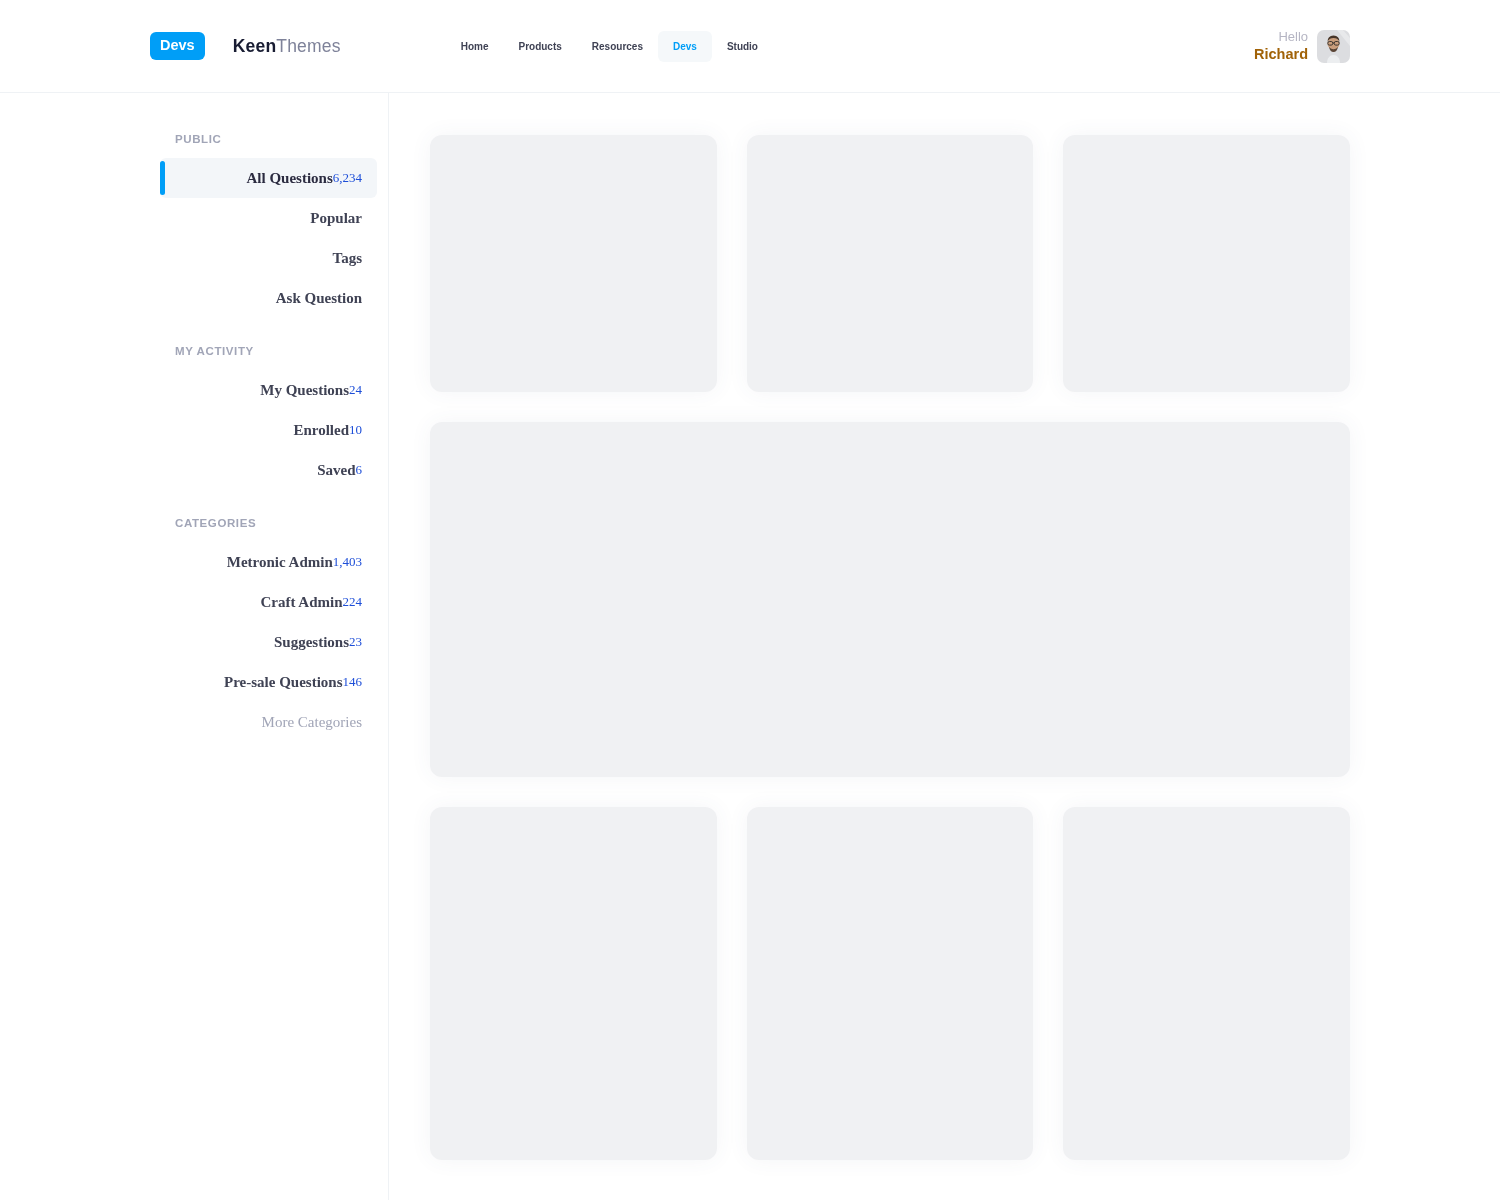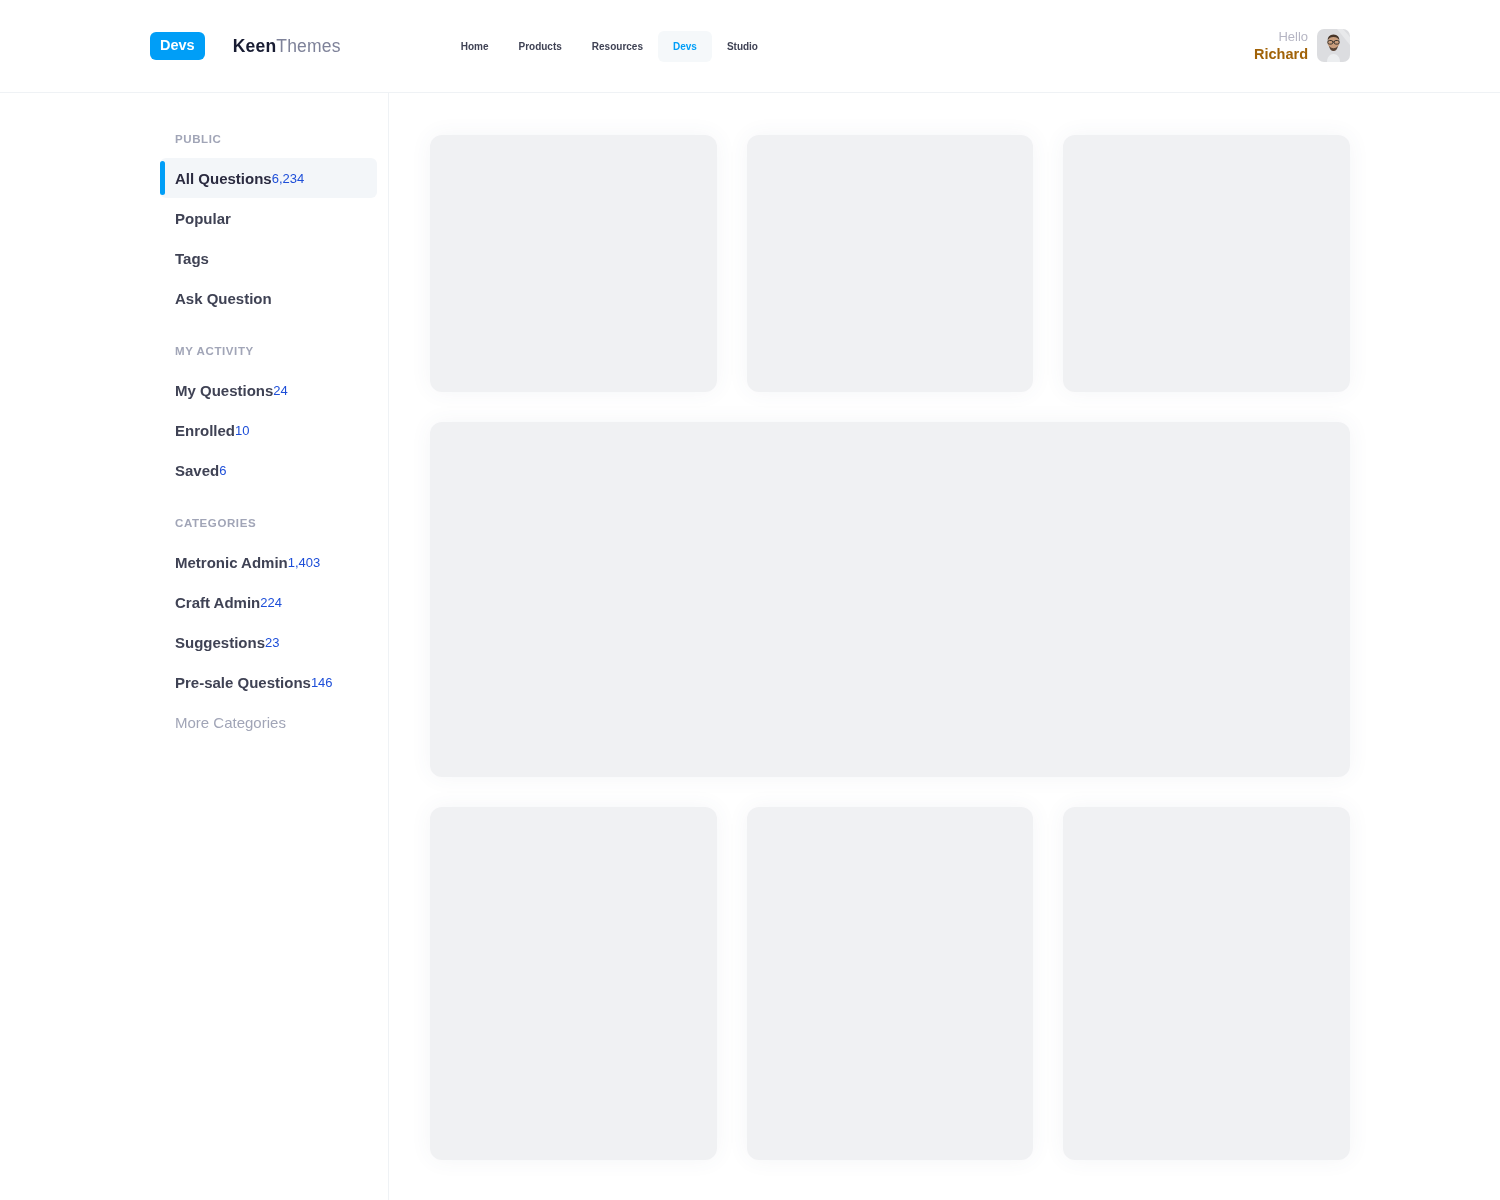--- a/index.html
+++ b/index.html
@@ -36,21 +36,21 @@
     font-weight: 600;
     color: #3F4254;
     padding: 10px 15px;
     border-radius: 6px;
     text-decoration: none;
     cursor: pointer;
     white-space: nowrap;
   }
   .nav-link.active { color: #009EF7; background: #F5F8FA; }
 
-  .user-area { margin-left: auto; display: flex; align-items: flex-start; gap: 9px; cursor: pointer; }
+  .user-area { margin-left: auto; display: flex; align-items: center; gap: 9px; cursor: pointer; }
   .user-text { text-align: right; line-height: 1.25; }
   .user-greeting { font-size: 13px; color: #B5B5C3; font-weight: 500; }
   .user-name { font-size: 14.5px; color: #a16207; font-weight: 700; }
   .avatar { width: 33px; height: 33px; border-radius: 7px; overflow: hidden; display: block; }
 
   
   .layout { display: flex; min-height: 1106px; }
 
   
   .sidebar {
@@ -66,25 +66,26 @@
     letter-spacing: .6px;
     color: #A1A5B7;
     padding-left: 15px;
     margin-bottom: 13px;
   }
   .nav-row {
     position: relative;
     height: 40px;
     display: flex;
     align-items: center;
-    justify-content: flex-start;
+    justify-content: flex-end;
     padding: 0 15px;
     border-radius: 6px;
     cursor: pointer;
     text-decoration: none;
+    font-family: Liberation Serif, serif;
   }
   .nav-row .lbl { font-size: 15px; font-weight: 600; color: #3F4254; }
   .nav-row .cnt { font-size: 13px; font-weight: 500; color: #1d4ed8; }
   .nav-row.active { background: #F3F6F9; }
   .nav-row.active .lbl { font-weight: 700; color: #2B2B40; }
   .nav-row.active::before {
     content: "";
     position: absolute;
     left: 0; top: 3px; bottom: 3px;
     width: 4.5px;

